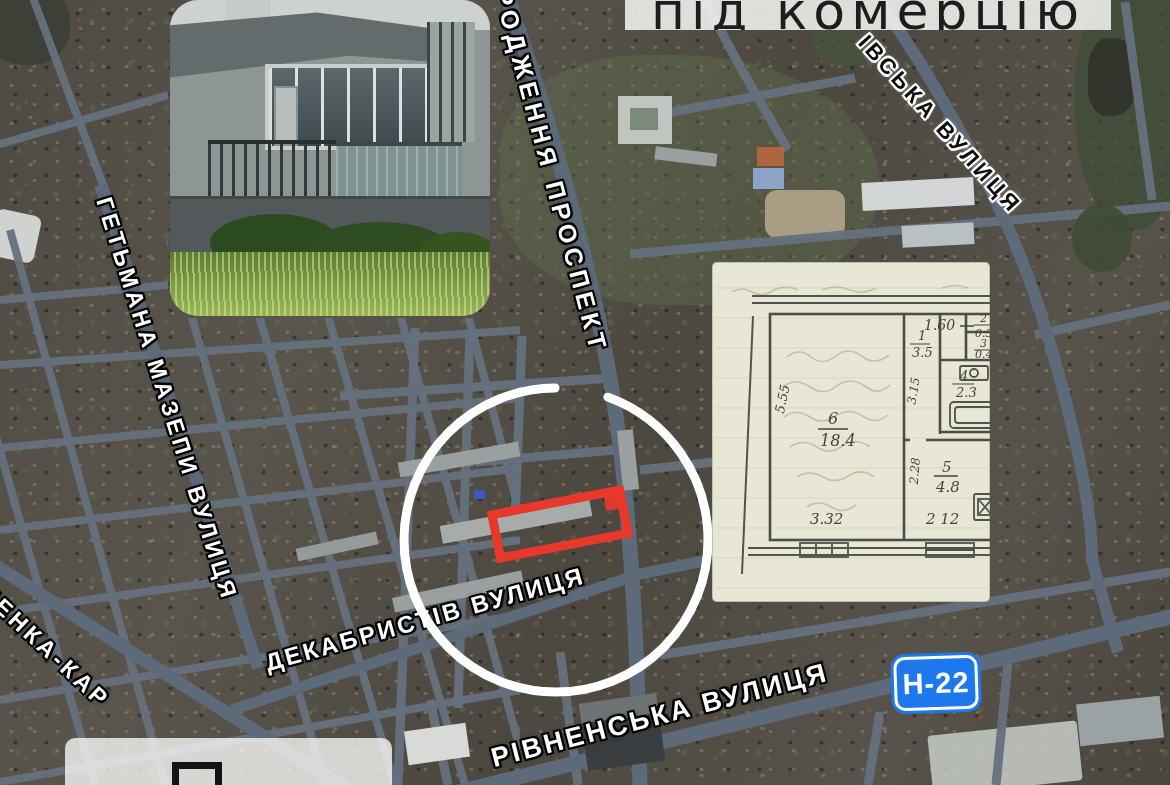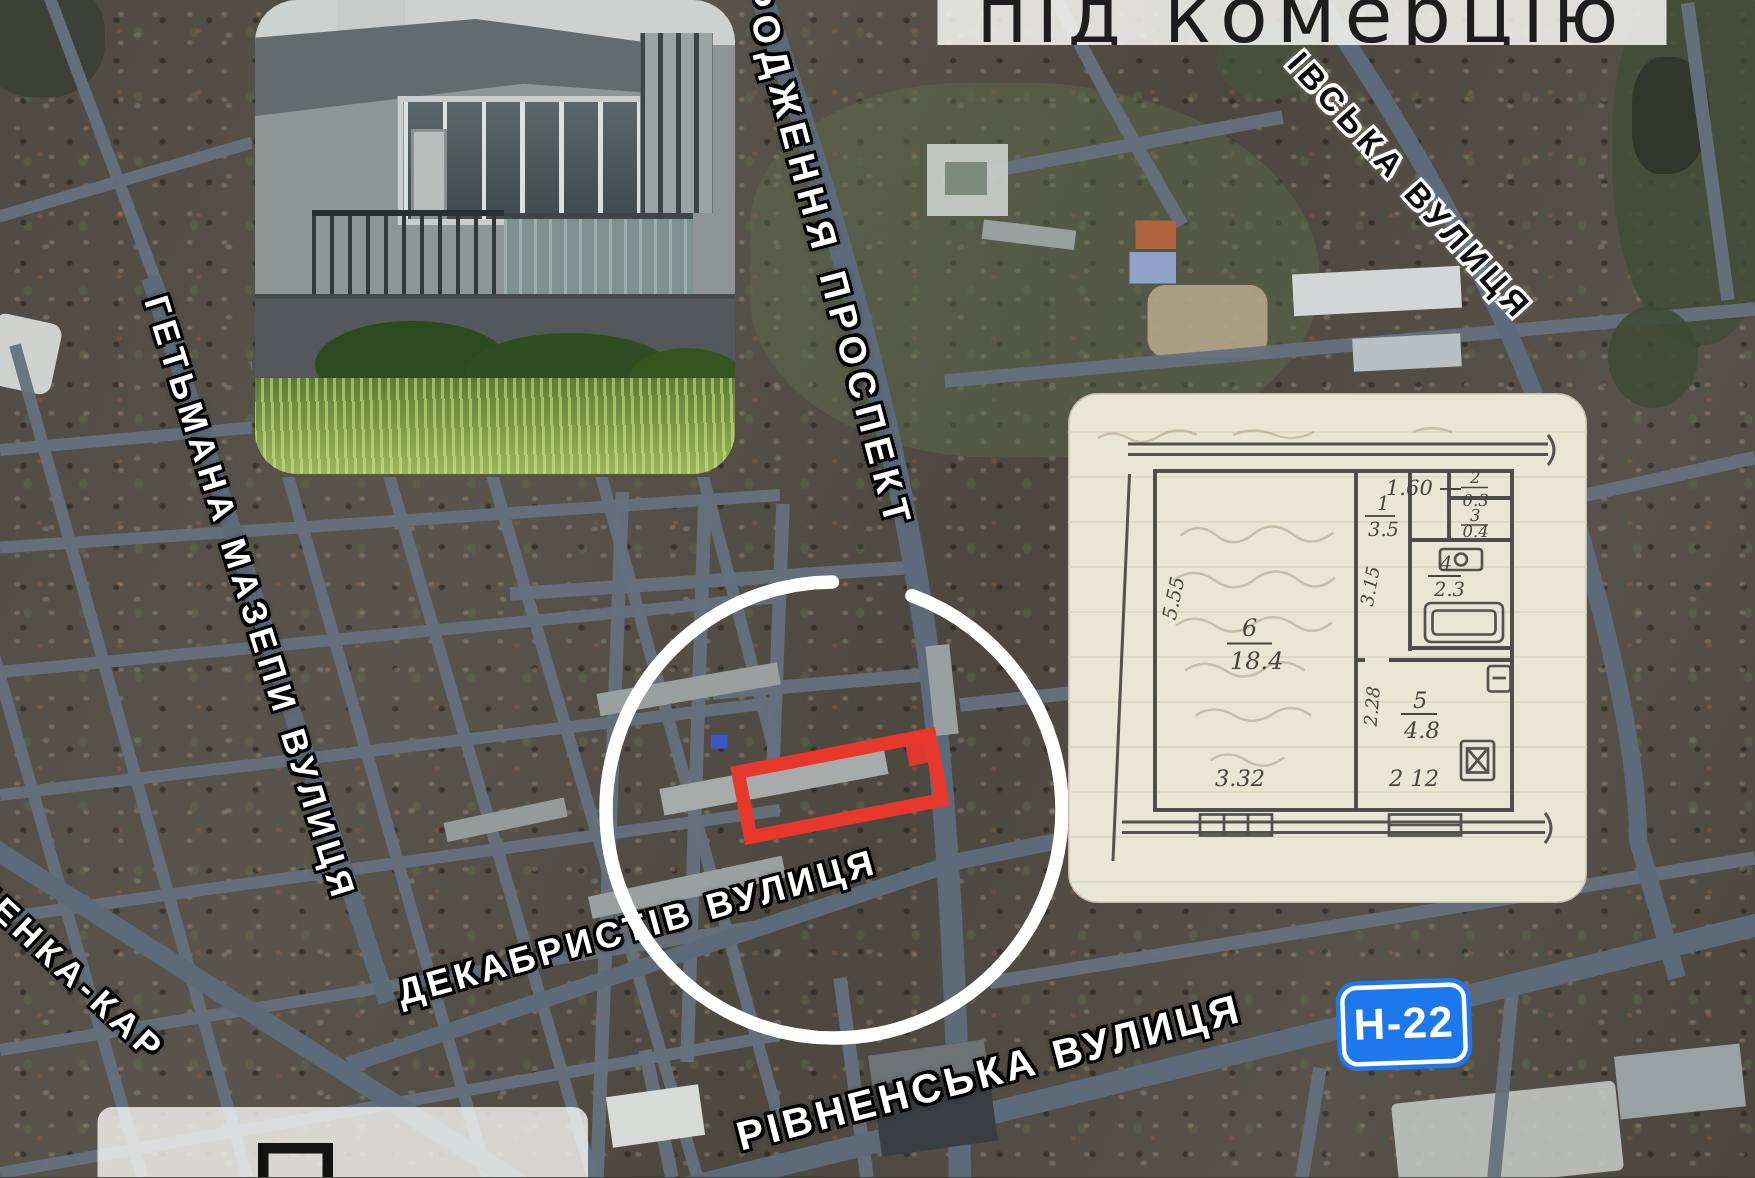--- a/index.html
+++ b/index.html
@@ -34,21 +34,21 @@
   .banner-text{
     display:block;font-size:52px;line-height:1;font-weight:400;color:#1d1d1d;
     letter-spacing:6px;text-align:center;transform:translateY(-15px);white-space:nowrap;
     font-family:"DejaVu Sans",sans-serif;
   }
   .photo{
     position:absolute;left:170px;top:0;width:320px;height:316px;border-radius:28px;
     overflow:hidden;background:#8e9595;
   }
   .plan{
-    position:absolute;left:712px;top:262px;width:346px;height:340px;border-radius:20px;
+    position:absolute;left:712px;top:262px;width:278px;height:340px;border-radius:5px;
     overflow:hidden;background:#e8e6d5;box-shadow:0 0 0 1px rgba(120,115,95,.35) inset;
   }
   .badge{
     position:absolute;left:894px;top:656px;width:78px;height:48px;background:#1d78ee;
     border:3px solid #fff;border-radius:11px;box-shadow:0 0 0 3px #1d78ee;
     display:flex;align-items:center;justify-content:center;transform:rotate(-2deg);
   }
   .badge span{color:#fff;font-weight:bold;font-size:29px;letter-spacing:1px;}
   .wmband{
     position:absolute;left:65px;top:738px;width:327px;height:47px;

